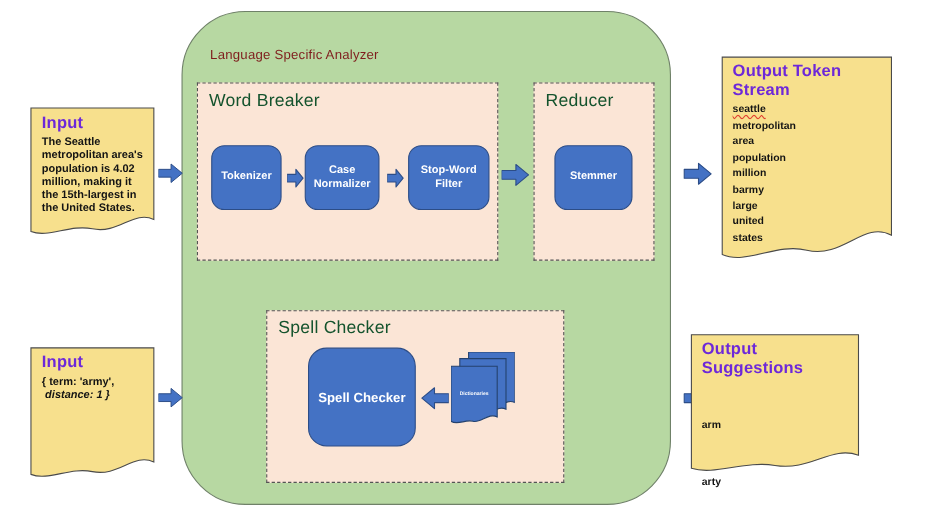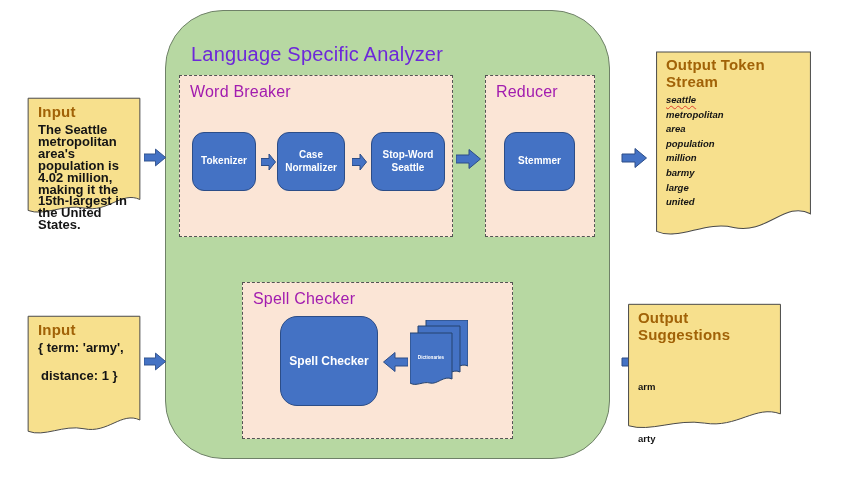--- a/index.html
+++ b/index.html
@@ -7,29 +7,29 @@
   body { font-family:"Liberation Sans","DejaVu Sans",sans-serif; position:relative; overflow:hidden; color:#1f1f1f; }
 
   .abs { position:absolute; }
 
   
   .analyzer {
     left:165px; top:10px; width:445px; height:449px;
     background:#b7d8a2; border:1px solid #6f8168; border-radius:58px;
   }
   .analyzer-title {
-    left:25px; top:32px; font-size:20px; font-weight:500; color:#6d28d9; letter-spacing:.2px;
+    left:25px; top:32px; font-size:12px; font-weight:500; color:#7f1d1d; letter-spacing:.2px;
   }
 
   
   .stage {
     background:#fbe5d6; border:1px dashed #545454;
   }
   .stage-title {
-    position:absolute; left:10px; top:7px; font-size:16px; font-weight:500; color:#a21caf; letter-spacing:.2px;
+    position:absolute; left:10px; top:7px; font-size:16px; font-weight:500; color:#14532d; letter-spacing:.2px;
   }
   .stage-word-breaker { left:13px; top:64px; width:274px; height:162px; }
   .stage-reducer      { left:319px; top:64px; width:110px; height:162px; }
   .stage-spell        { left:76px; top:271px; width:271px; height:157px; }
 
   
   .proc {
     position:absolute; background:#4472c4; border:1px solid #2c4d87; border-radius:12px;
     color:#ffffff; display:flex; align-items:center; justify-content:center; text-align:center;
     font-size:10px; font-weight:600; line-height:12.5px; padding:4px;
@@ -41,24 +41,24 @@
   .proc-spell      { left:37px;  top:33px; width:98px; height:90px; border-radius:17px; font-size:12px; }
 
   
   .arrow { position:absolute; }
   .arrow svg { display:block; width:100%; height:100%; }
 
   
   .note { position:absolute; }
   .note svg.shape { position:absolute; left:0; top:0; width:100%; height:100%; }
   .note-content { position:absolute; left:0; top:0; width:100%; height:100%; padding:6px 8px 0 11px; }
-  .note-title { font-size:15px; font-weight:600; color:#a16207; letter-spacing:.2px; }
-  .note-body  { margin-top:4px; font-size:13px; font-weight:600; line-height:11.9px; color:#141414; }
+  .note-title { font-size:15px; font-weight:600; color:#6d28d9; letter-spacing:.2px; }
+  .note-body  { margin-top:4px; font-size:10px; font-weight:600; line-height:11.9px; color:#141414; }
   .note-item  { font-size:9.5px; font-weight:600; color:#141414; }
-  .tokens .note-item { line-height:14.6px;font-style:italic; }
+  .tokens .note-item { line-height:14.6px; }
   .sugg   .note-item { line-height:15.5px;margin-top:36px; }
   .squiggle {
     display:inline-block;
     text-decoration:underline; text-decoration-style:wavy;
     text-decoration-color:#e0402f; text-decoration-thickness:1px; text-underline-offset:2px;
   }
   .indent { padding-left:3px; }
 
   .note-in1  { left:27px;  top:97px;  width:114px; height:122px; }
   .note-in2  { left:27px;  top:315px; width:114px; height:125px; }
@@ -82,21 +82,21 @@
       <svg viewBox="0 0 16 20">
           <polygon points="0,6.5 8,6.5 8,2 14.5,10 8,18 8,13.5 0,13.5" fill="#4472c4" stroke="#2c4d87" stroke-width="1" stroke-linejoin="round"></polygon>
         </svg>
     </div>
     <div class="proc proc-case">Case Normalizer</div>
     <div class="arrow" style="left:172px; top:76px; width:16px; height:20px;">
       <svg viewBox="0 0 16 20">
           <polygon points="0,6.5 8,6.5 8,2 14.5,10 8,18 8,13.5 0,13.5" fill="#4472c4" stroke="#2c4d87" stroke-width="1" stroke-linejoin="round"></polygon>
         </svg>
     </div>
-    <div class="proc proc-stopword">Stop-Word Seattle</div>
+    <div class="proc proc-stopword">Stop-Word Filter</div>
   </div>
 
   <div class="arrow" style="left:290px; top:137px; width:26px; height:22px;">
     <svg viewBox="0 0 26 22">
         <polygon points="0,7 13,7 13,1.5 24.5,11 13,20.5 13,15 0,15" fill="#4472c4" stroke="#2c4d87" stroke-width="1" stroke-linejoin="round"></polygon>
       </svg>
   </div>
 
   <div class="abs stage stage-reducer">
     <div class="stage-title">Reducer</div>
@@ -132,21 +132,21 @@
   </div>
 </div>
 
 <div class="note note-in2">
   <svg class="shape" viewBox="0 0 200 200" preserveAspectRatio="none">
     <path d="M2 2 H198 V168 C166 154, 142 190, 100 182 C64 175, 30 196, 2 186 Z" fill="#f7e08d" stroke="#4a4a4a" stroke-width="1" vector-effect="non-scaling-stroke"></path>
   </svg>
   <div class="note-content">
     <div class="note-title">Input</div>
     <div class="note-body">{ term: 'army',</div>
-    <div class="note-body indent" style="margin-top:16px;">distance: 1 }</div>
+    <div class="note-body indent" style="margin-top:0;font-style:italic;">distance: 1 }</div>
   </div>
 </div>
 
 <div class="arrow" style="left:144px; top:147px; width:23px; height:21px;">
   <svg viewBox="0 0 26 22">
       <polygon points="0,7 13,7 13,1.5 24.5,11 13,20.5 13,15 0,15" fill="#4472c4" stroke="#2c4d87" stroke-width="1" stroke-linejoin="round"></polygon>
     </svg>
 </div>
 <div class="arrow" style="left:144px; top:351px; width:23px; height:21px;">
   <svg viewBox="0 0 26 22">
@@ -172,20 +172,21 @@
     <div class="note-title">Output Token Stream</div>
     <div style="margin-top:3px;">
       <div class="note-item"><span class="squiggle">seattle</span></div>
       <div class="note-item">metropolitan</div>
       <div class="note-item">area</div>
       <div class="note-item">population</div>
       <div class="note-item">million</div>
       <div class="note-item">barmy</div>
       <div class="note-item">large</div>
       <div class="note-item">united</div>
+      <div class="note-item">states</div>
     </div>
   </div>
 </div>
 
 <div class="note note-out2">
   <svg class="shape" viewBox="0 0 200 200" preserveAspectRatio="none">
     <path d="M2 2 H198 V168 C166 154, 142 190, 100 182 C64 175, 30 196, 2 186 Z" fill="#f7e08d" stroke="#4a4a4a" stroke-width="1" vector-effect="non-scaling-stroke"></path>
   </svg>
   <div class="note-content sugg">
     <div class="note-title">Output Suggestions</div>

